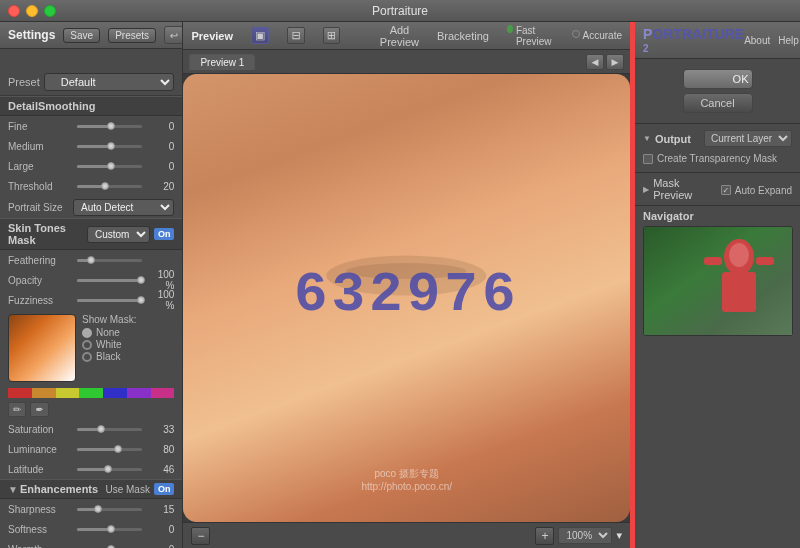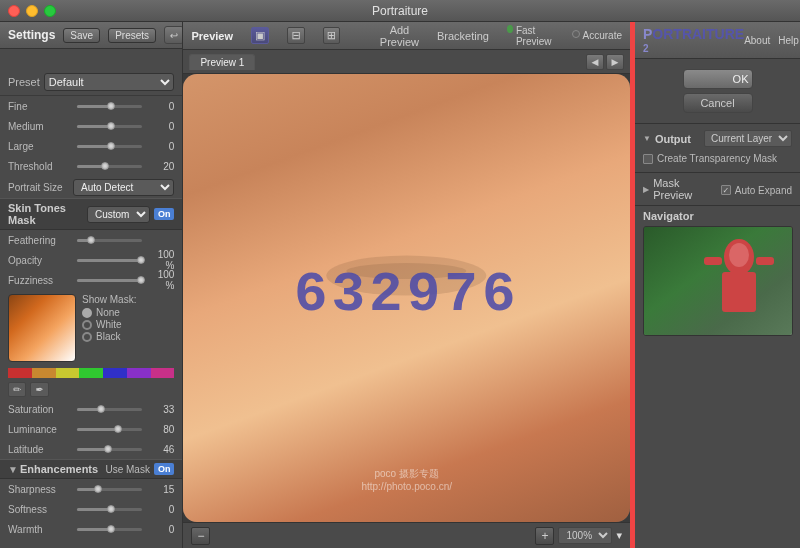--- a/index.html
+++ b/index.html
@@ -106,21 +106,21 @@
       border-bottom: 1px solid #3a3a3a;
       margin-top: 20px;
     }
     .preset-label { color: #bbb; font-size: 11px; }
     .preset-select {
       flex: 1;
       background: #5a5a5a;
       border: 1px solid #333;
       color: #eee;
       border-radius: 3px;
-      padding: 1px 0;
+      padding: 1px 12px;
       font-size: 11px;
     }
 
     .section-title {
       background: #404040;
       padding: 3px 8px;
       font-size: 11px;
       font-weight: bold;
       color: #ccc;
       border-top: 1px solid #555;
@@ -612,20 +612,21 @@
 
     <div class="preset-row">
       <span class="preset-label">Preset</span>
       <select class="preset-select">
         <option>Default</option>
       </select>
     </div>
 
     <div class="panel-content">
 
+      <div class="section-title">DetailSmoothing</div>
 
       <div class="param-row">
         <span class="param-label">Fine</span>
         <div class="param-slider">
           <div class="param-slider-track" style="width:50%"></div>
           <div class="param-slider-thumb" style="left:46%"></div>
         </div>
         <span class="param-value">0</span>
       </div>
 

